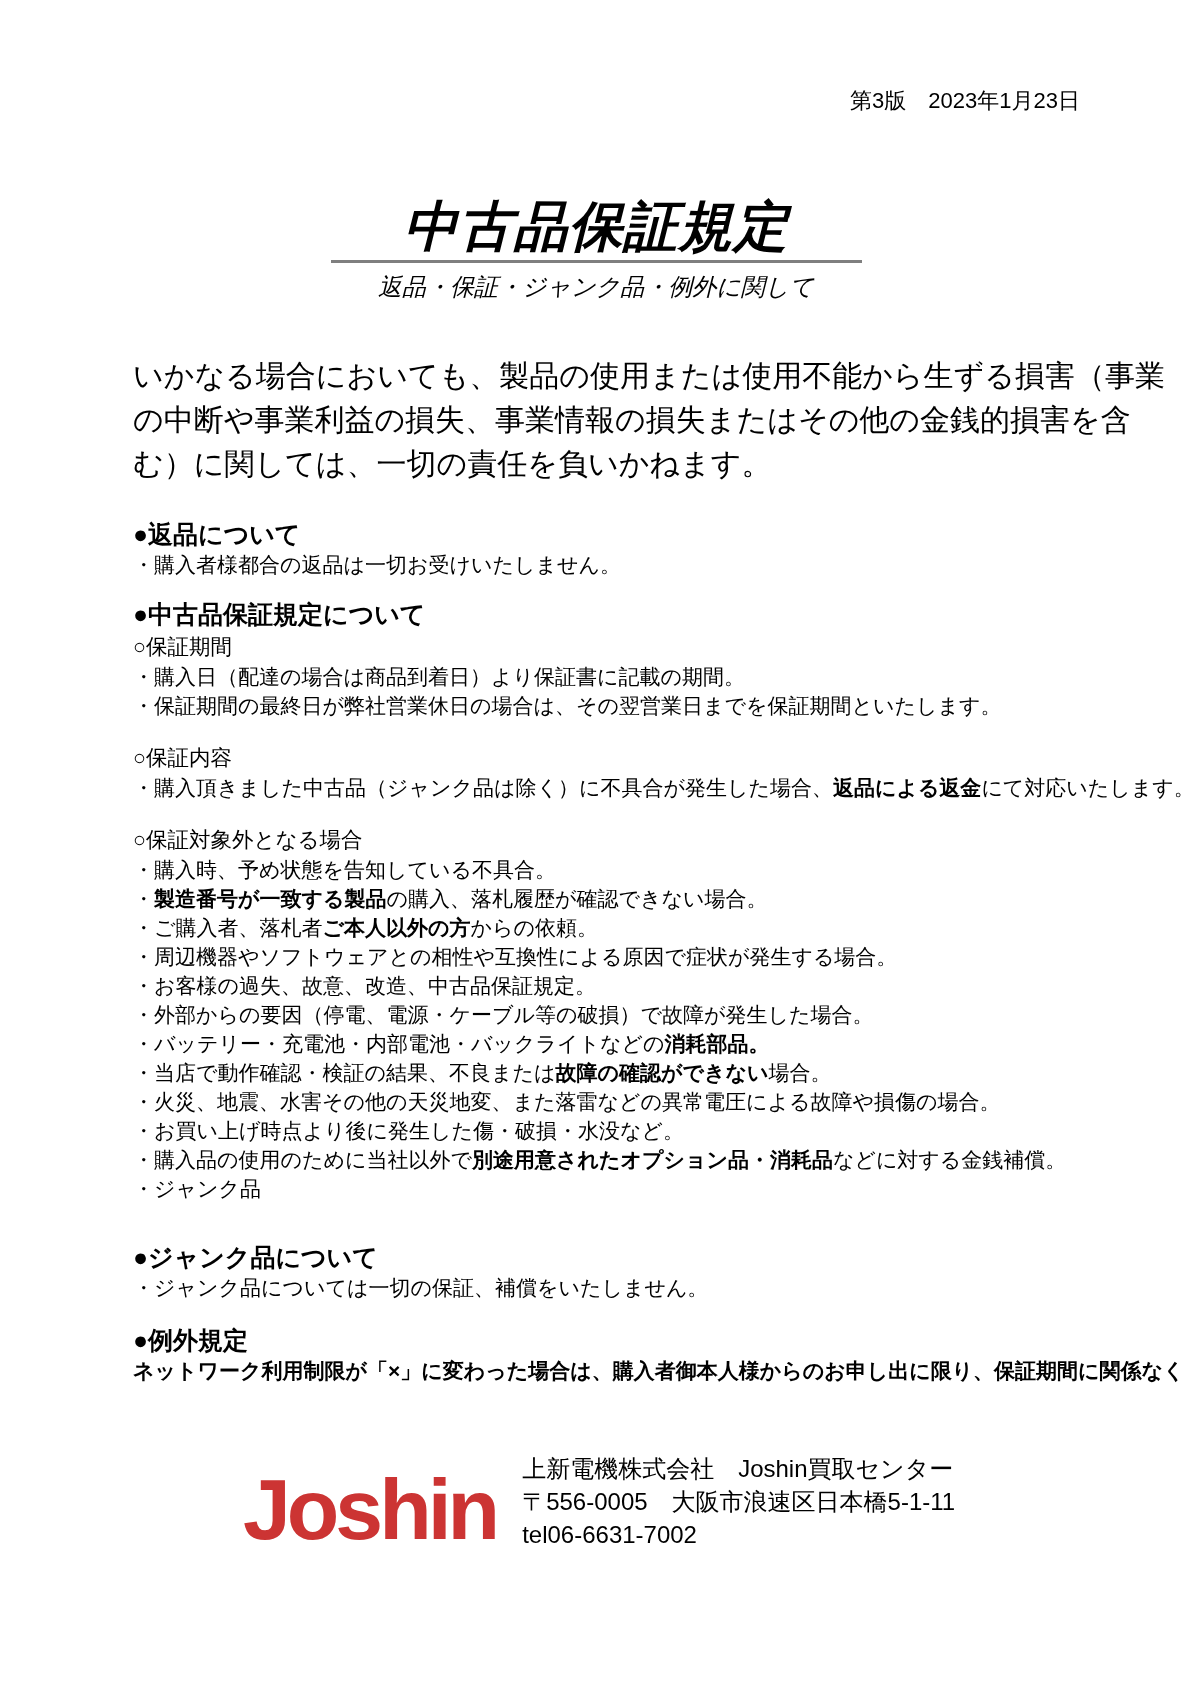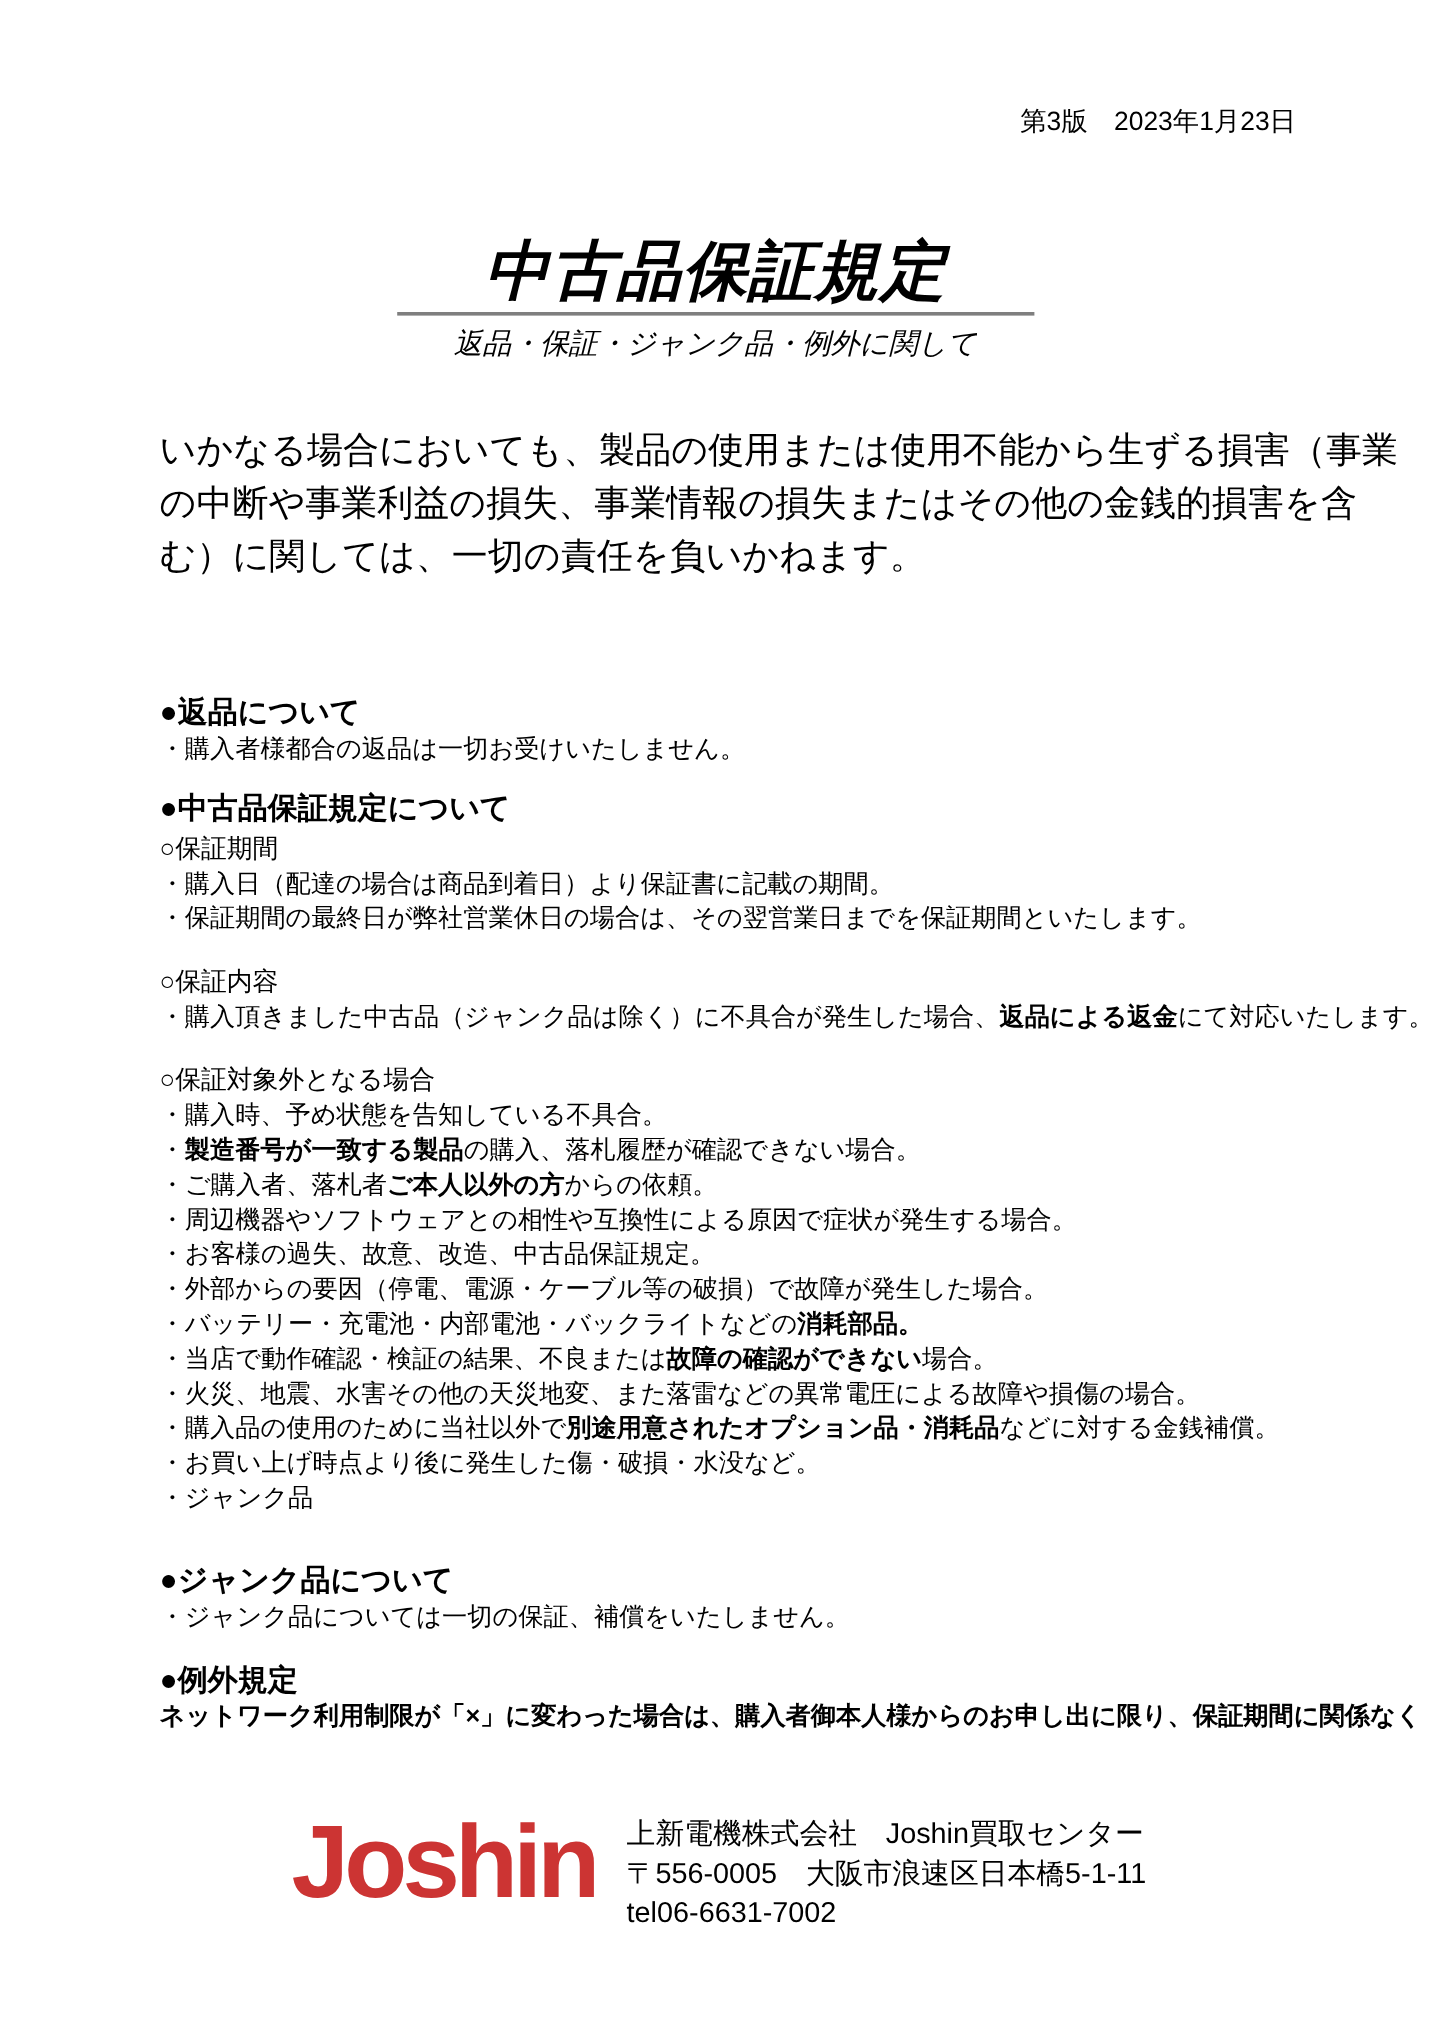--- a/index.html
+++ b/index.html
@@ -51,37 +51,37 @@
   .line { font-size: 21px; line-height: 29px; white-space: nowrap; }
   .b { font-weight: bold; }
 
   .h-main {
     margin: 38px 0 0 0;
     font-size: 25px;
     font-weight: bold;
     line-height: 32px;
     white-space: nowrap;
   }
-  .h-main.first { margin-top: 92px; }
+  .h-main.first { margin-top: 32px; }
   .h-main.mt-sm { margin-top: 19px; }
   .h-main.mt-md { margin-top: 22px; }
   .h-main.mt-lg { margin-top: 38px; }
 
   .h-sub {
     margin: 24px 11px 0 0;
     font-size: 21.5px;
     font-weight: normal;
     line-height: 29px;
     white-space: nowrap;
   }
   .h-sub.mt-0 { margin-top: 3px; }
 
   .footer {
     display: flex;
-    align-items: flex-start;
+    align-items: flex-end;
     margin: 65px 0 0 243px;
   }
   .logo {
     font-size: 86px;
     font-weight: bold;
     line-height: 84px;
     letter-spacing: -4px;
     white-space: nowrap;
   }
   .contact {
@@ -137,22 +137,22 @@
     <div>
         <div class="line"><span>・購入時、予め状態を告知している不具合。</span></div>
         <div class="line"><span>・</span><span class="b">製造番号が一致する製品</span><span>の購入、落札履歴が確認できない場合。</span></div>
         <div class="line"><span>・ご購入者、落札者</span><span class="b">ご本人以外の方</span><span>からの依頼。</span></div>
         <div class="line"><span>・周辺機器やソフトウェアとの相性や互換性による原因で症状が発生する場合。</span></div>
         <div class="line"><span>・お客様の過失、故意、改造、中古品保証規定。</span></div>
         <div class="line"><span>・外部からの要因（停電、電源・ケーブル等の破損）で故障が発生した場合。</span></div>
         <div class="line"><span>・バッテリー・充電池・内部電池・バックライトなどの</span><span class="b">消耗部品。</span></div>
         <div class="line"><span>・当店で動作確認・検証の結果、不良または</span><span class="b">故障の確認ができない</span><span>場合。</span></div>
         <div class="line"><span>・火災、地震、水害その他の天災地変、また落雷などの異常電圧による故障や損傷の場合。</span></div>
+        <div class="line"><span>・お買い上げ時点より後に発生した傷・破損・水没など。</span></div>
         <div class="line"><span>・購入品の使用のために当社以外で</span><span class="b">別途用意されたオプション品・消耗品</span><span>などに対する金銭補償。</span></div>
-        <div class="line"><span>・お買い上げ時点より後に発生した傷・破損・水没など。</span></div>
         <div class="line"><span>・ジャンク品</span></div>
       </div>
 
     <h2 class="h-main mt-lg">●ジャンク品について</h2>
     <div>
         <div class="line"><span>・ジャンク品については一切の保証、補償をいたしません。</span></div>
       </div>
 
     <h2 class="h-main mt-md">●例外規定</h2>
     <div>

